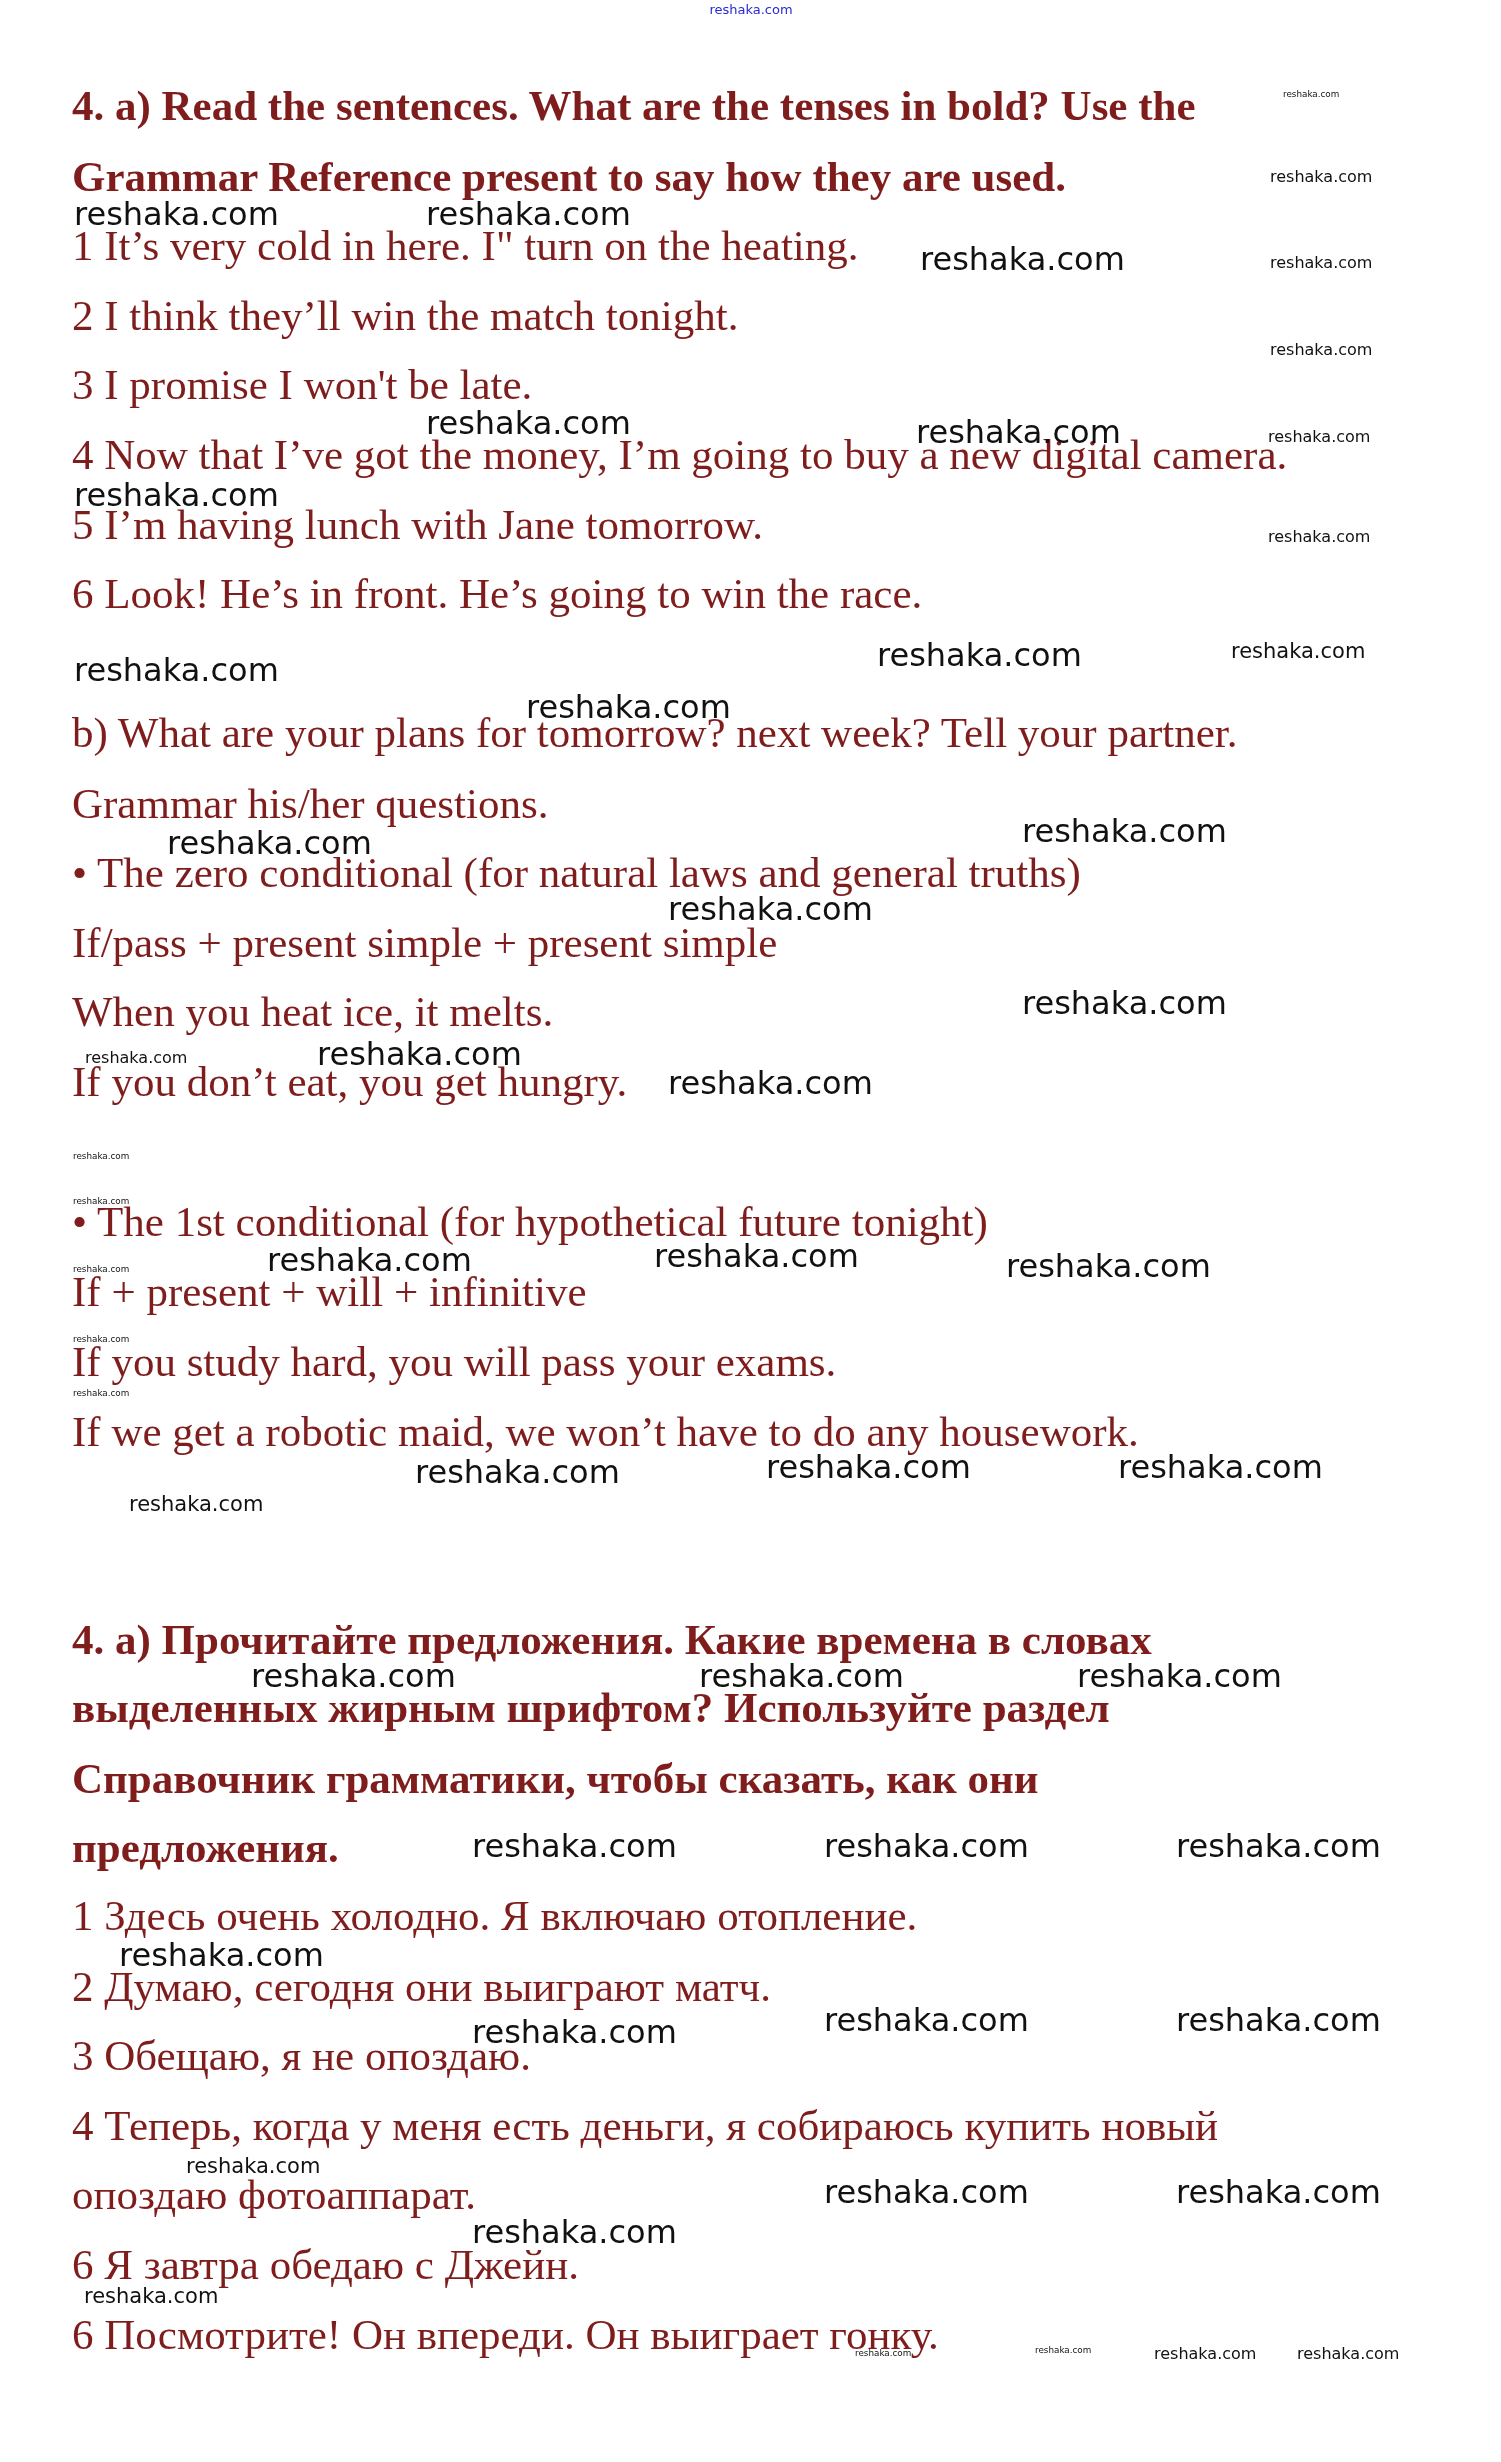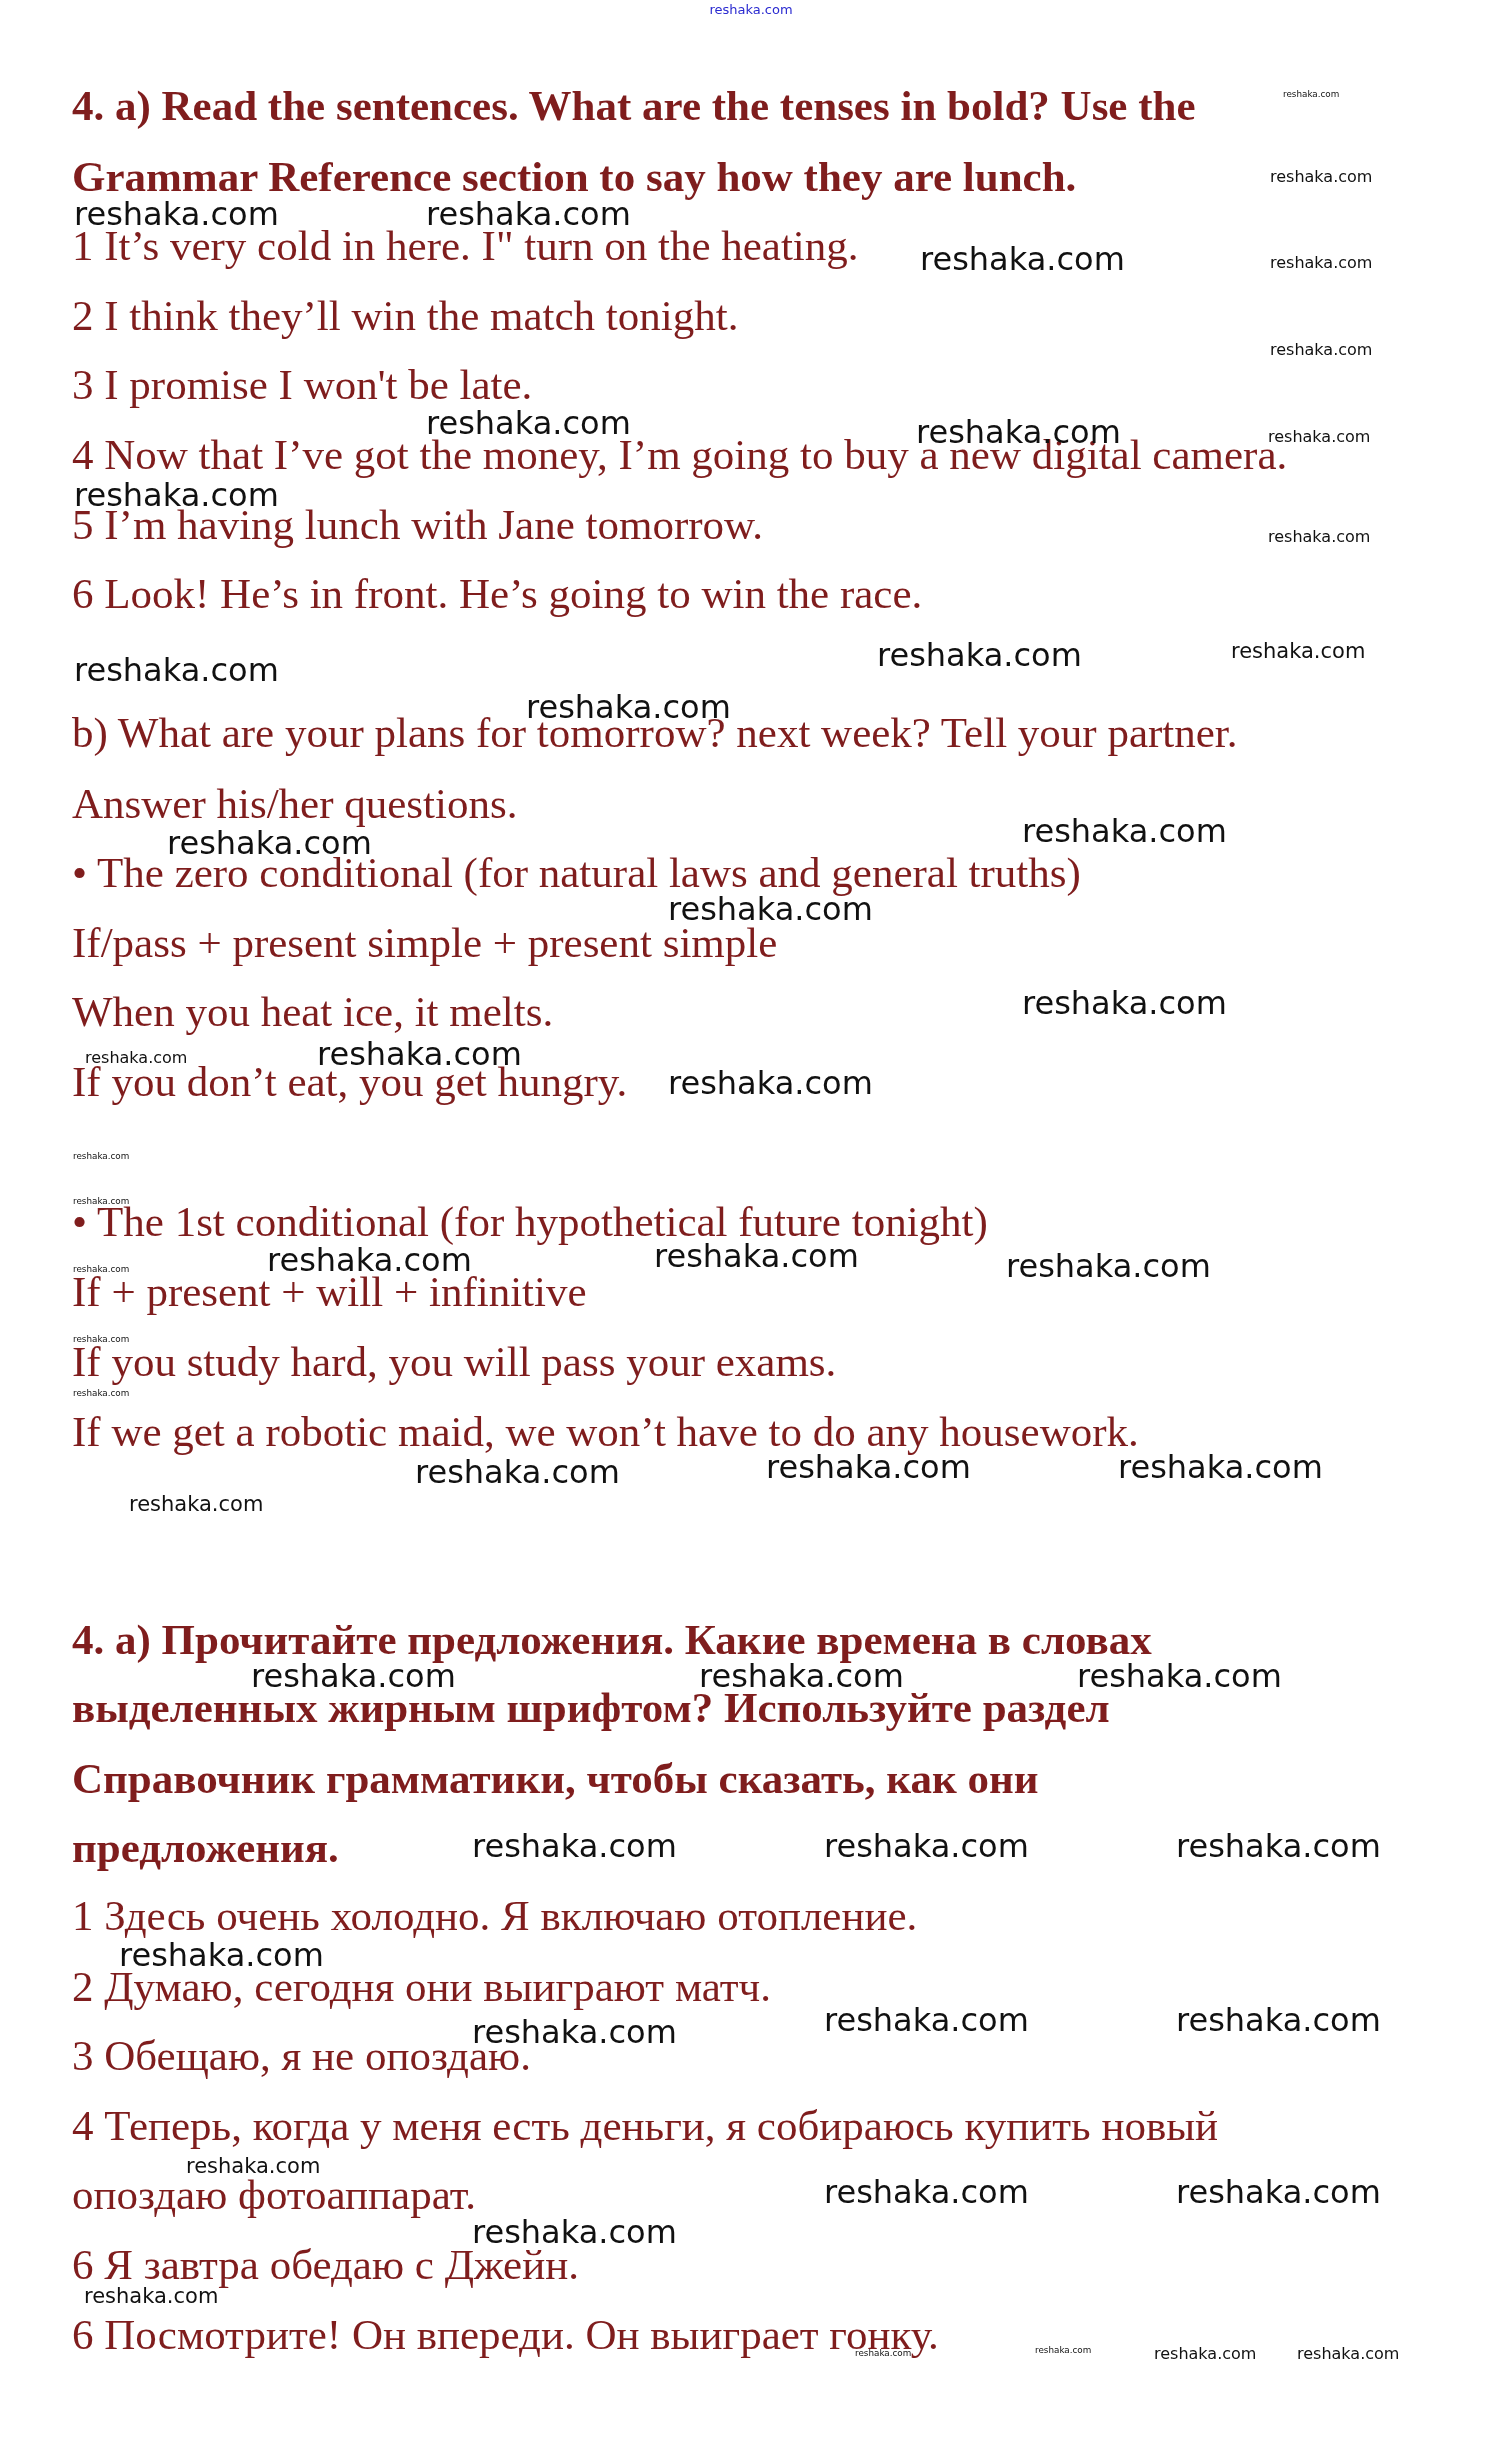--- a/index.html
+++ b/index.html
@@ -15,31 +15,31 @@
   .wm.XS { font-size:8.8px; }
   .hdr { position:absolute; left:0; width:1502px; top:1.6px; text-align:center;
          font-family:"DejaVu Sans", sans-serif; font-size:13px; color:#2a2ad0; }
 </style>
 </head>
 <body>
 
 <div class="hdr">reshaka.com</div>
 
 <div class="ln b" style="top:82px">4. a) Read the sentences. What are the tenses in bold? Use the</div>
-<div class="ln b" style="top:153px">Grammar Reference section to say how they are lunch.</div>
+<div class="ln b" style="top:153px">Grammar Reference present to say how they are used.</div>
 
 <div class="ln" style="top:222px">1 It’s very cold in here. I" turn on the heating.</div>
 <div class="ln" style="top:292px">2 I think they’ll win the match tonight.</div>
 <div class="ln" style="top:361px">3 I promise I won't be late.</div>
 <div class="ln" style="top:431px">4 Now that I’ve got the money, I’m going to buy a new digital camera.</div>
 <div class="ln" style="top:501px">5 I’m having lunch with Jane tomorrow.</div>
 <div class="ln" style="top:570px">6 Look! He’s in front. He’s going to win the race.</div>
 
 <div class="ln" style="top:709px">b) What are your plans for tomorrow? next week? Tell your partner.</div>
-<div class="ln" style="top:780px">Answer his/her questions.</div>
+<div class="ln" style="top:780px">Grammar his/her questions.</div>
 
 <div class="ln" style="top:849px">• The zero conditional (for natural laws and general truths)</div>
 <div class="ln" style="top:919px">If/pass + present simple + present simple</div>
 <div class="ln" style="top:988px">When you heat ice, it melts.</div>
 <div class="ln" style="top:1058px">If you don’t eat, you get hungry.</div>
 
 <div class="ln" style="top:1198px">• The 1st conditional (for hypothetical future tonight)</div>
 <div class="ln" style="top:1268px">If + present + will + infinitive</div>
 <div class="ln" style="top:1338px">If you study hard, you will pass your exams.</div>
 <div class="ln" style="top:1408px">If we get a robotic maid, we won’t have to do any housework.</div>

